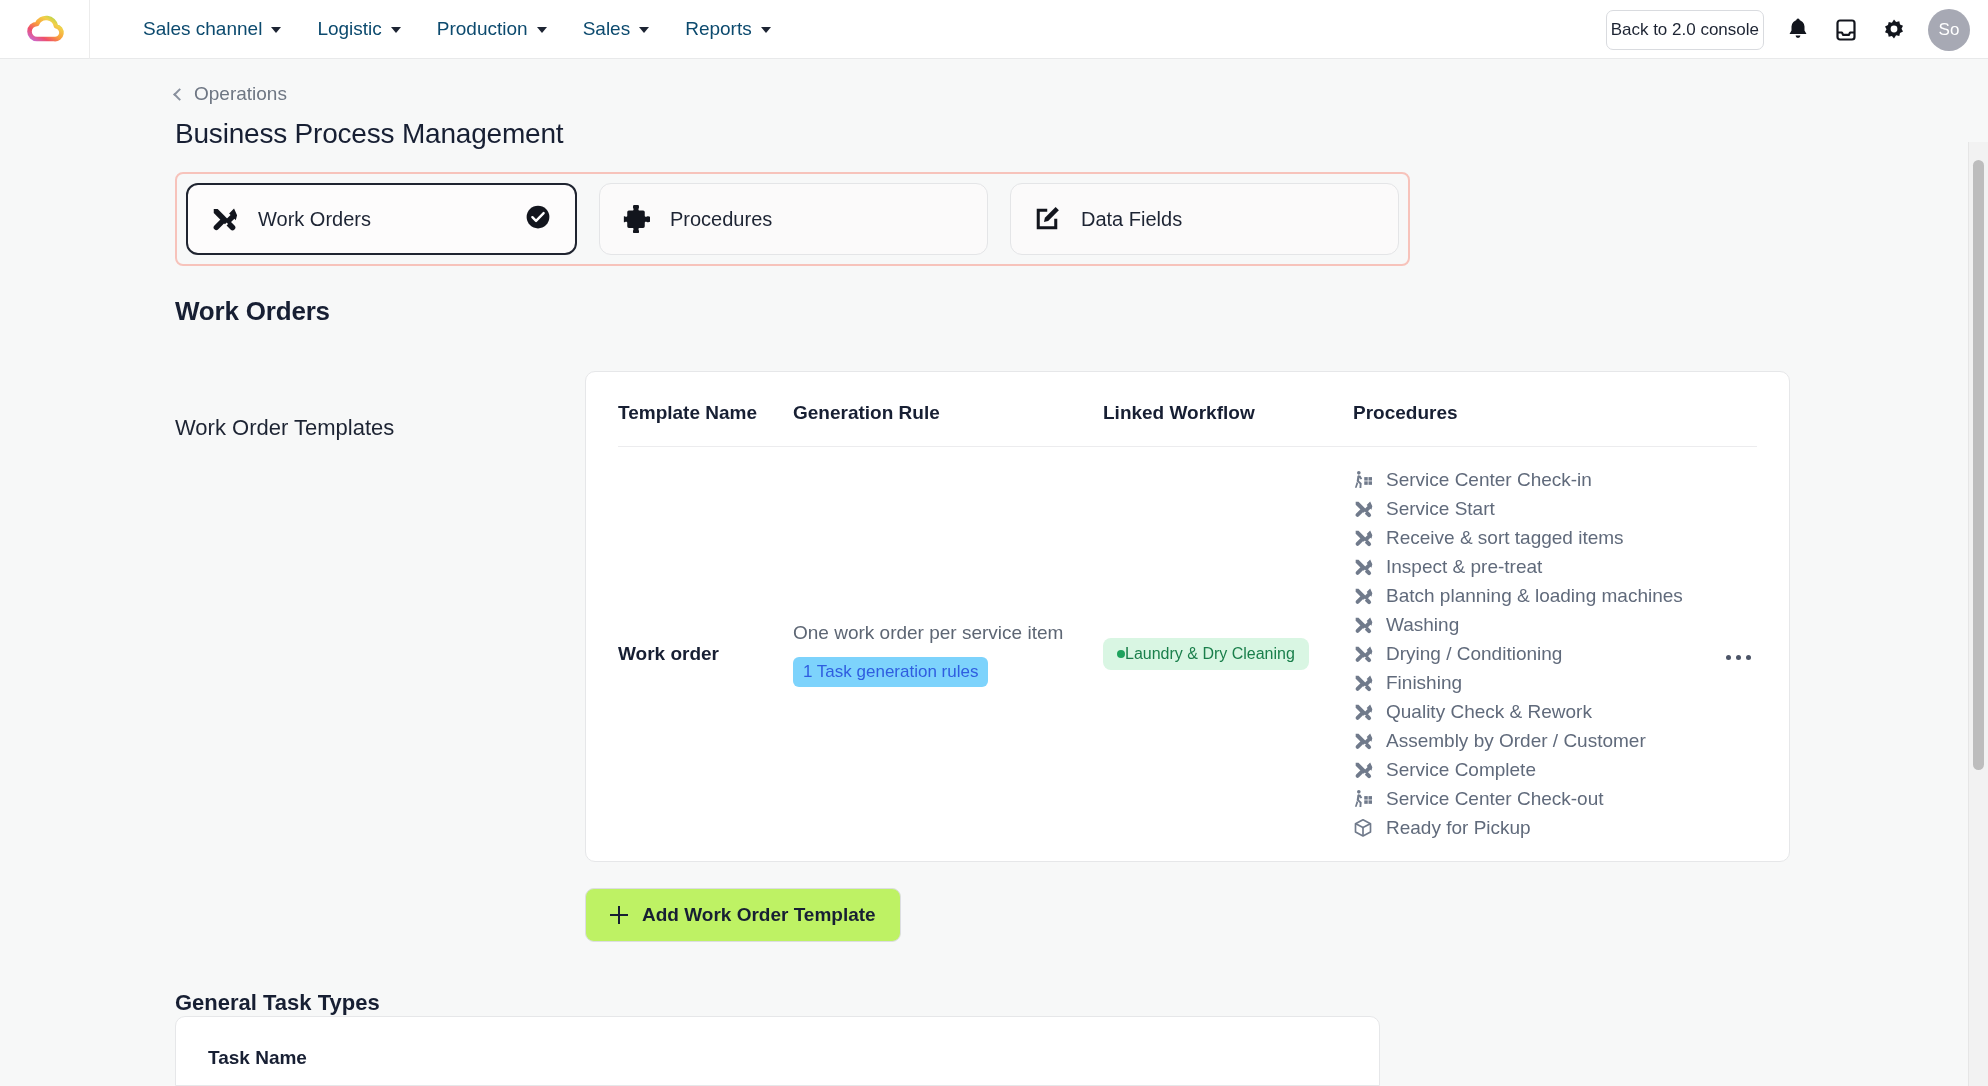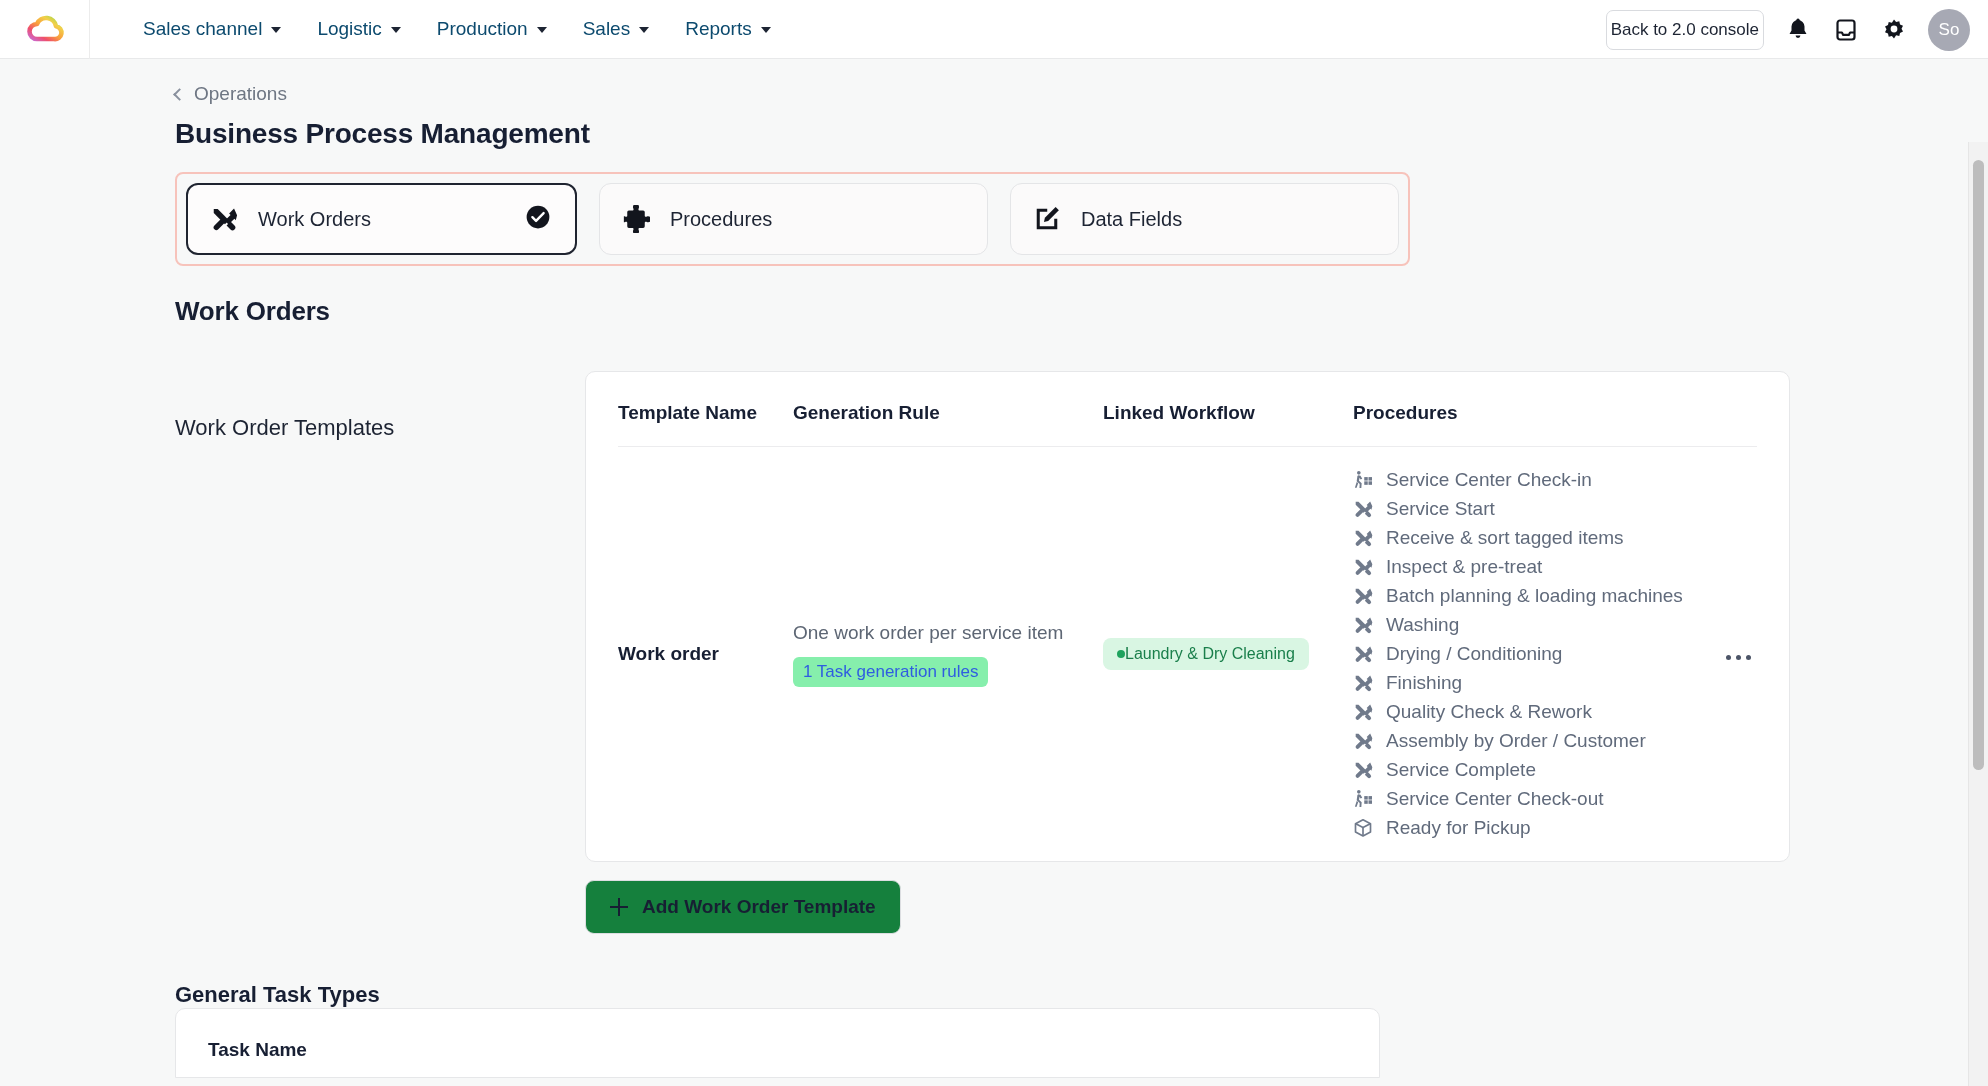--- a/index.html
+++ b/index.html
@@ -84,21 +84,21 @@
   .chev-left {
     width: 9px; height: 9px;
     border-left: 2px solid #8a919e;
     border-bottom: 2px solid #8a919e;
     transform: rotate(45deg);
     margin-top: 1px;
   }
   .page-title {
     margin-top: 13px;
     font-size: 28px;
-    font-weight: 700;
+    font-weight: 400;
     color: #171f33;
     letter-spacing: -0.2px;
   }
 
   
   .tabcards-outline {
     margin-top: 22px;
     border: 2px solid #f7c3bb;
     border-radius: 8px;
     padding: 9px;
@@ -175,21 +175,21 @@
   .c-name { width: 175px; font-weight: 700; color: #171f33; }
   .c-rule { width: 310px; }
   .c-flow { width: 250px; }
   .c-proc { }
   .c-more { width: 60px; text-align: right; }
 
   .rule-text { color: #5d6674; font-size: 19px; }
   .badge-blue {
     display: inline-block;
     margin-top: 13px;
-    background: #86efac;
+    background: #7dd3fc;
     color: #2f5de0;
     font-size: 17px;
     font-weight: 500;
     border-radius: 6px;
     padding: 5px 10px;
   }
   .badge-green {
     display: inline-flex;
     align-items: center;
     background: #d9f6e3;
@@ -202,22 +202,22 @@
   .dot-green { width: 8px; height: 8px; border-radius: 50%; background: #1fa35e; }
 
   .proc-list { display: flex; flex-direction: column; gap: 7px; }
   .proc-item { display: flex; align-items: center; gap: 13px; }
   .proc-label { font-size: 19px; color: #606a7b; }
 
   .dots { display: inline-flex; gap: 5px; cursor: pointer; padding: 6px; }
   .dots i { width: 5px; height: 5px; border-radius: 50%; background: #4c5567; display: block; }
 
   .add-btn {
-    margin-top: 18px;
-    background: #15803d;
+    margin-top: 26px;
+    background: #bef264;
     border: 1px solid #dcdee1;
     border-radius: 9px;
     padding: 15px 24px;
     font-size: 19px;
     font-weight: 700;
     color: #171f33;
     display: inline-flex;
     align-items: center;
     gap: 14px;
     cursor: pointer;

